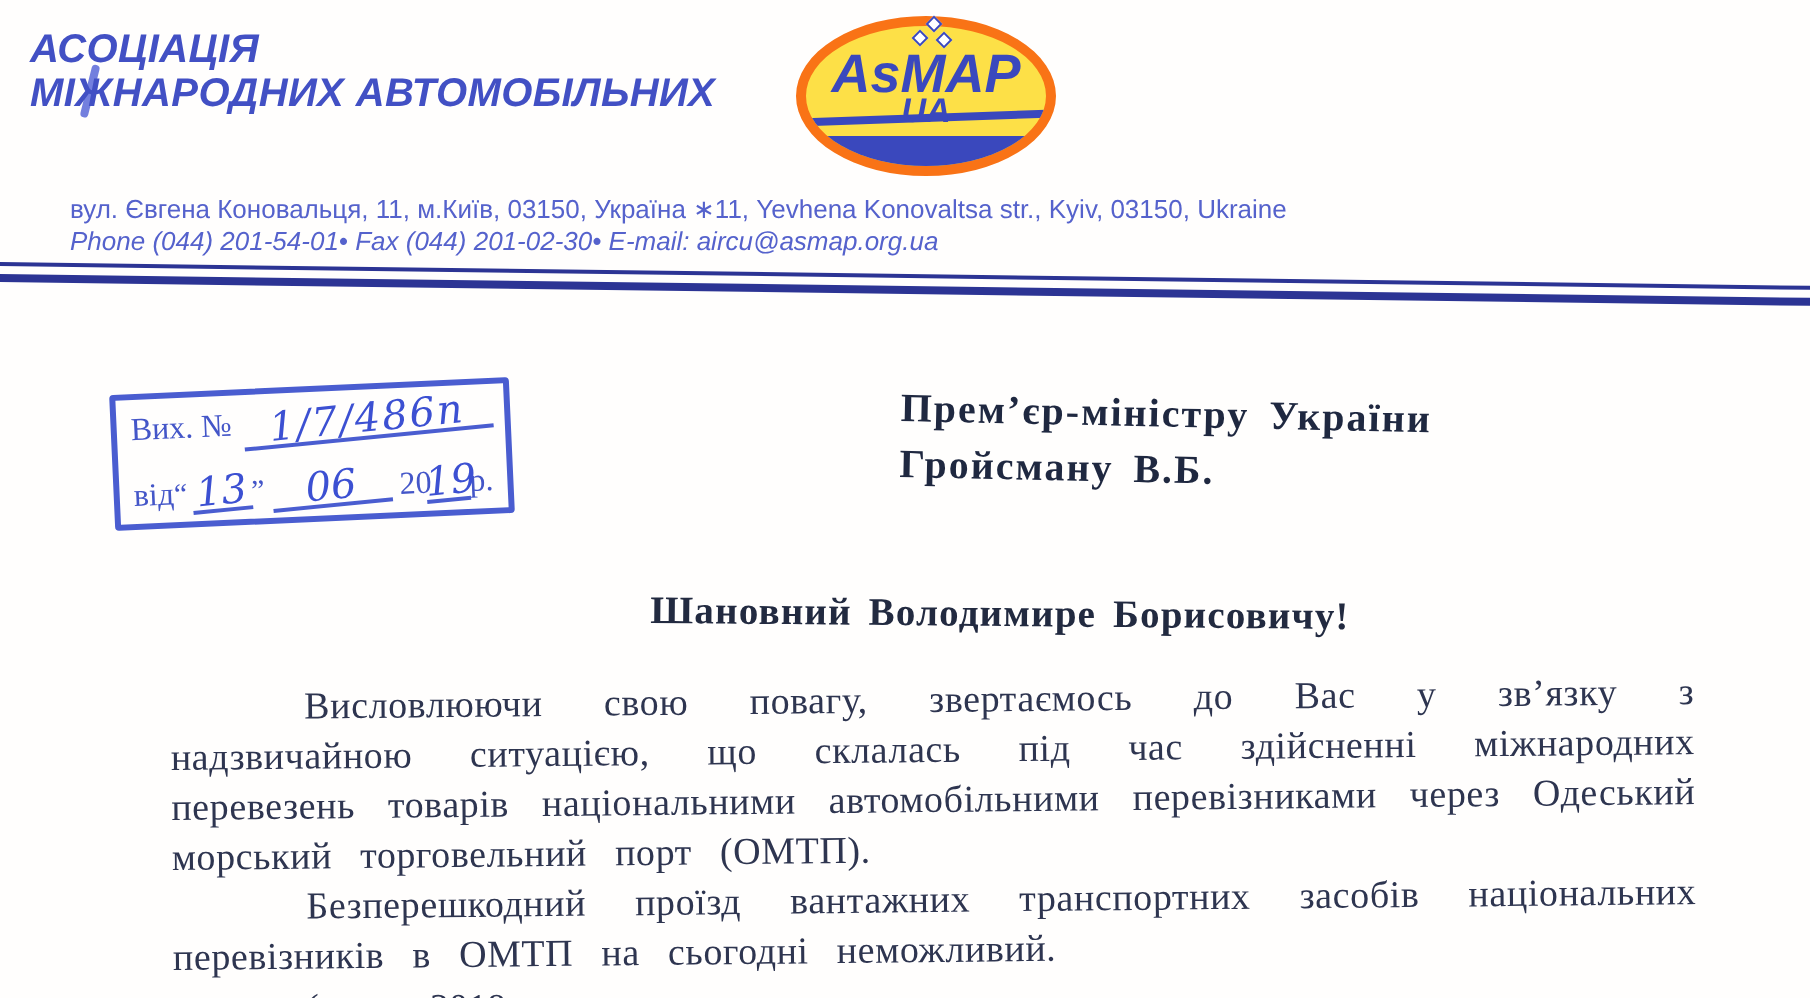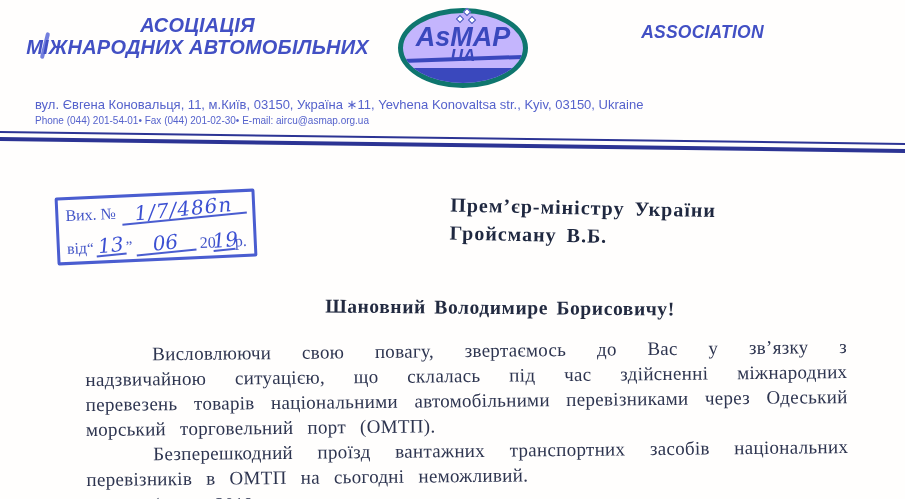--- a/index.html
+++ b/index.html
@@ -6,36 +6,36 @@
   html,body { background:#e8e8e8; }
   .page {
     position:relative; width:905px; height:499px; margin:0 auto;
     background:#fffefd; overflow:hidden;
     font-family:"Liberation Sans", sans-serif;
   }
 
   
   .org-uk {
     position:absolute; left:15px; top:14px; width:365px;
-    text-align:center; color:#4250c4;
+    color:#4250c4;
     font:italic bold 20px/22px "Liberation Sans", sans-serif;
     letter-spacing:.2px;
   }
   .org-en {
     position:absolute; left:560px; top:22px; width:285px;
     text-align:center; color:#4250c4;
     font:italic bold 17.5px/20px "Liberation Sans", sans-serif;
     letter-spacing:.2px;
   }
 
   
   .logo { position:absolute; left:398px; top:8px; width:130px; height:80px; }
   .logo-ellipse {
     position:absolute; inset:0; border-radius:50%;
-    border:5px solid #0f766e; background:#c4b5fd; overflow:hidden;
+    border:5px solid #f97316; background:#fde047; overflow:hidden;
   }
   .logo-bottom-fill { position:absolute; left:0; right:0; bottom:0; height:15px; background:#3a48bd; }
   .logo-divider { position:absolute; left:-4px; right:-4px; top:44px; height:4px; background:#3a48bd; transform:rotate(-2deg); }
   .logo-main {
     position:absolute; left:0; width:100%; top:9px; text-align:center;
     font:italic bold 27px/30px "Liberation Sans", sans-serif;
     color:#3a48bd; letter-spacing:0;
   }
   .logo-sub {
     position:absolute; left:0; width:100%; top:34px; text-align:center;
@@ -46,21 +46,21 @@
     border:1.6px solid #3a48bd; transform:rotate(45deg);
   }
   .d1 { left:66px; top:1px; }
   .d2 { left:59px; top:8px; }
   .d3 { left:71px; top:9px; }
 
   .address {
     position:absolute; left:35px; top:97px; width:840px; 
     color:#5562cc; font:13px/16px "Liberation Sans", sans-serif;
   }
-  .address .line2 { font-size:10px; }
+  .address .line2 { font-size:13px;font-style:italic; }
 
   .rule-wrap { position:absolute; left:-6px; top:137px; width:920px; transform:rotate(0.75deg); }
   .rule-thin  { height:2px; background:#2c3494; }
   .rule-gap   { height:4px; }
   .rule-thick { height:3.5px; background:#2c3494; }
 
   .stray-mark {
     position:absolute; left:43px; top:32px; width:3.5px; height:27px;
     background:#5a68d8; border-radius:2px; transform:rotate(14deg); opacity:.85;
   }
@@ -131,21 +131,20 @@
       <div class="logo-main">AsMAP</div>
       <div class="logo-divider"></div>
       <div class="logo-sub">UA</div>
     </div>
     <span class="diamond d1"></span>
     <span class="diamond d2"></span>
     <span class="diamond d3"></span>
   </div>
 
   <div class="org-en">
-    <div>ASSOCIATION</div>
   </div>
 
   <div class="address">
     <div class="line1">вул. Євгена Коновальця, 11, м.Київ, 03150, Україна ∗11, Yevhena Konovaltsa str., Kyiv, 03150, Ukraine</div>
     <div class="line2">Phone (044) 201-54-01• Fax (044) 201-02-30• E-mail: aircu@asmap.org.ua</div>
   </div>
 
   <div class="rule-wrap">
     <div class="rule-thin"></div>
     <div class="rule-gap"></div>

